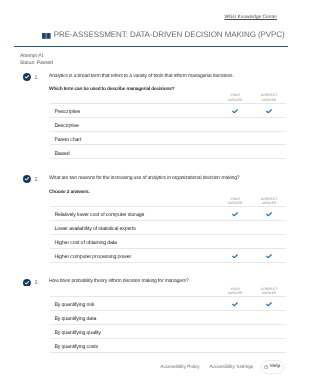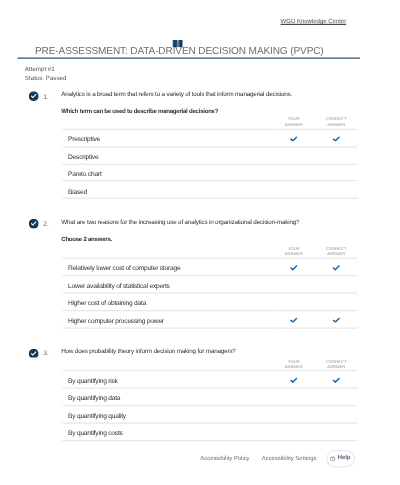--- a/index.html
+++ b/index.html
@@ -6,21 +6,21 @@
   html,body { width:300px; height:388px; background:#ffffff; }
   body { position:relative; overflow:hidden; color:#333333;
          font-family:"Liberation Sans", sans-serif; -webkit-font-smoothing:antialiased; text-rendering:geometricPrecision; }
 
   
   .kc-link { position:absolute; right:23px; top:16.3px; font-size:4.8px; color:#4b4b4b;
              text-decoration:underline; text-underline-offset:0.8px; white-space:nowrap;
              line-height:1; }
 
   
-  .header { position:absolute; left:28px; top:31.3px; display:flex; align-items:center;flex-direction:column; }
+  .header { position:absolute; left:42px; top:31.3px; display:flex; align-items:center; }
   .book-icon { width:8.6px; height:5.8px; display:block; margin-right:3.2px; position:relative; top:0.5px;}
   .title { font-size:8.05px; letter-spacing:-0.098px; color:#6e6e6e; white-space:nowrap; line-height:1; }
   .hdr-rule { position:absolute; left:14px; top:45.8px; width:273.5px; height:1.2px; background:#2c5673; }
 
   
   .attempt { position:absolute; left:19.9px; top:54.2px; font-size:4.95px; color:#555555; line-height:6.4px; }
 
   
   .q { position:absolute; left:0; right:0; }
   .qcheck { position:absolute; left:23.4px; top:0; width:7.9px; height:7.9px; }

